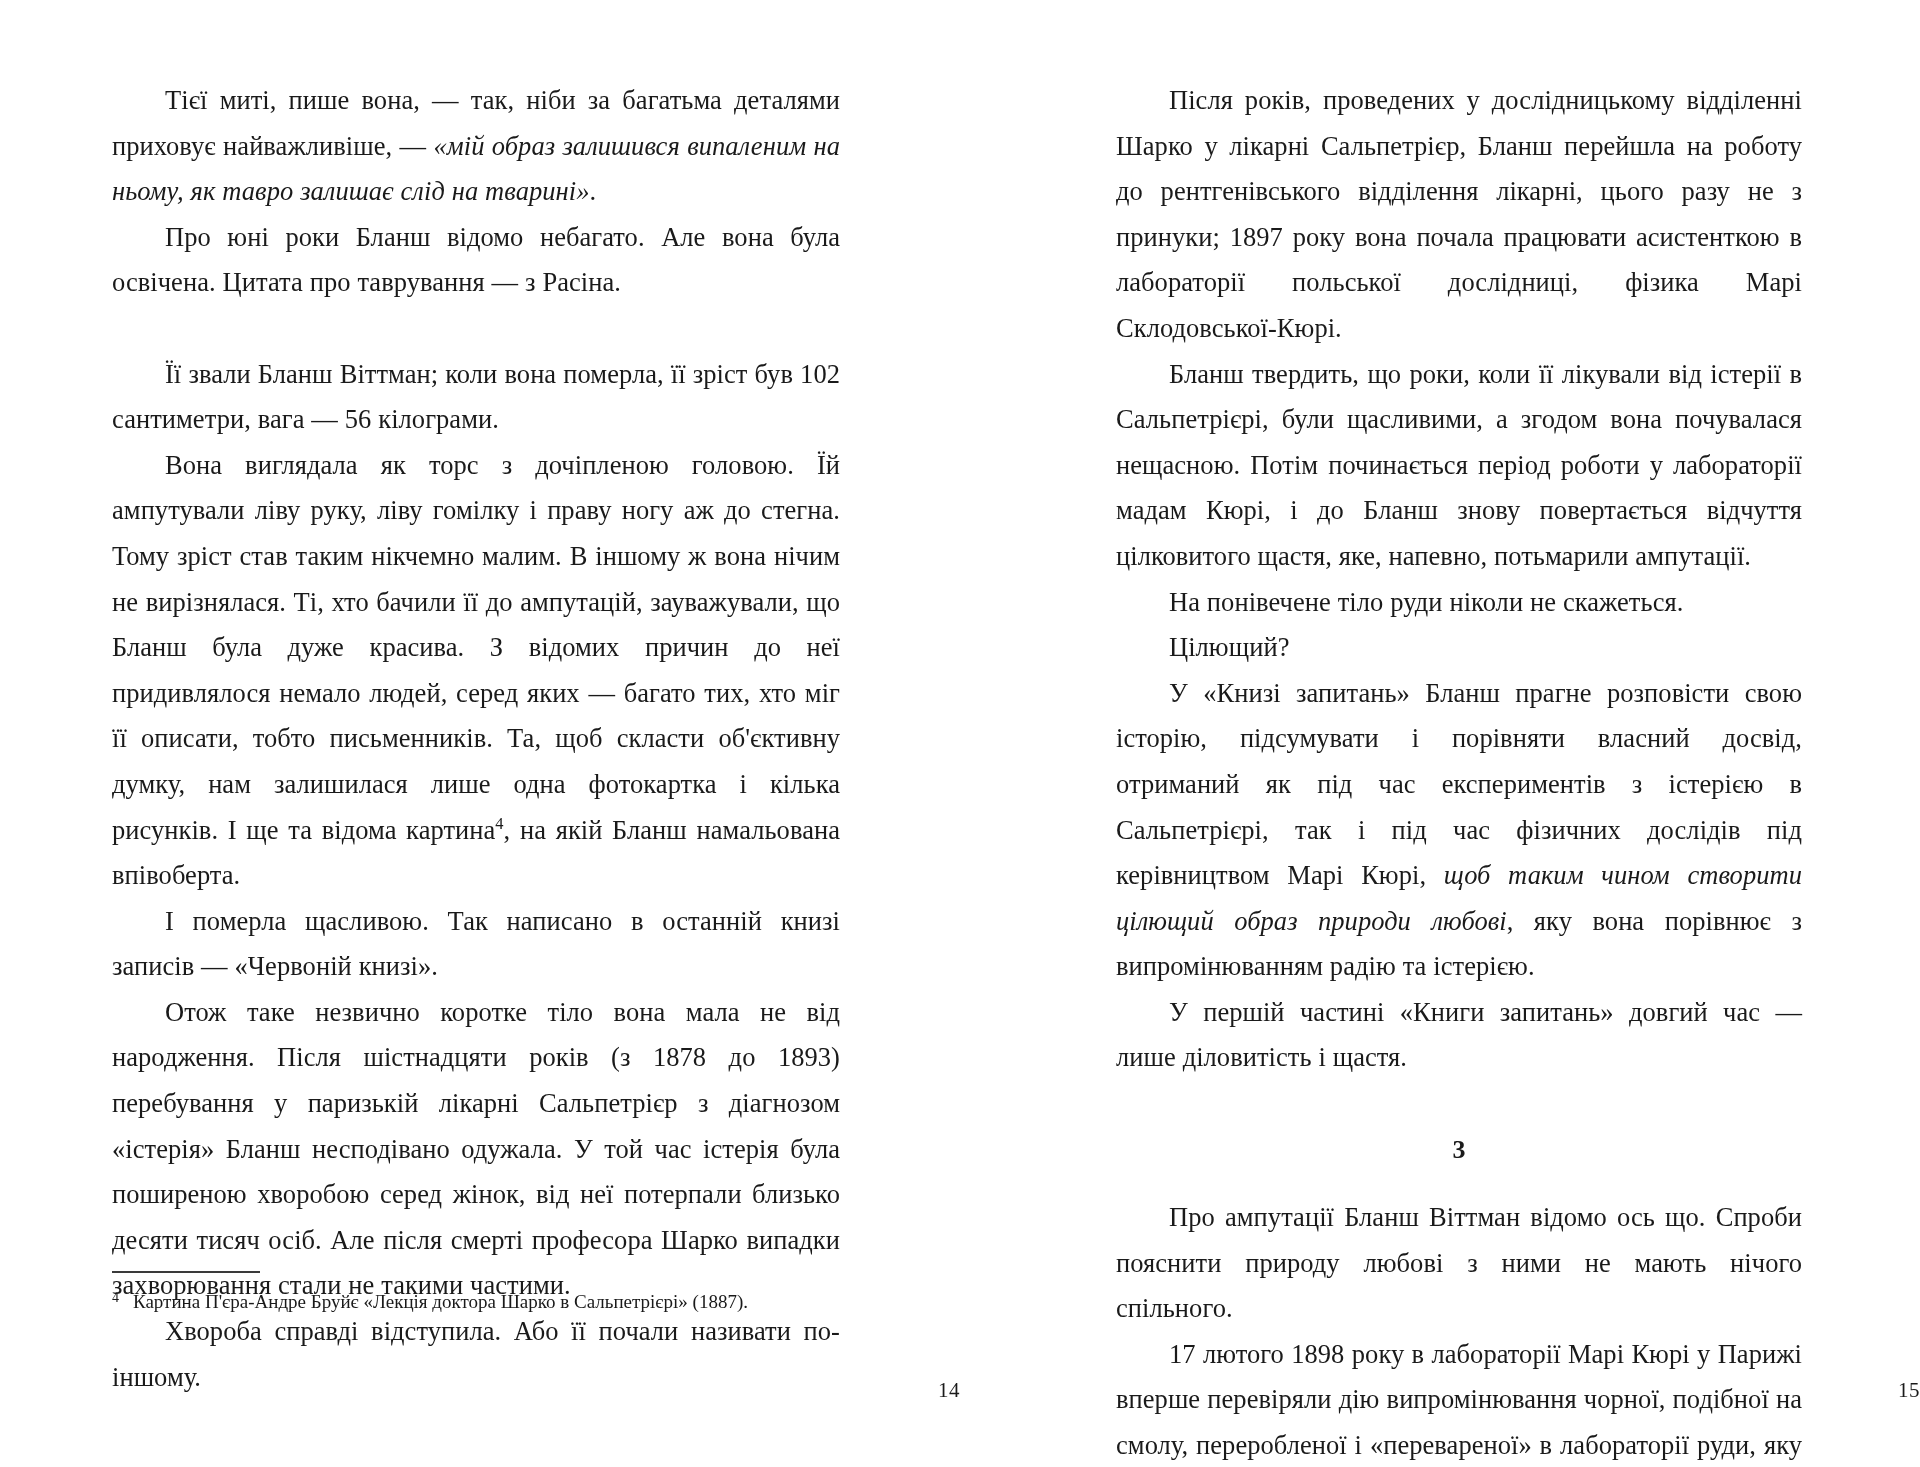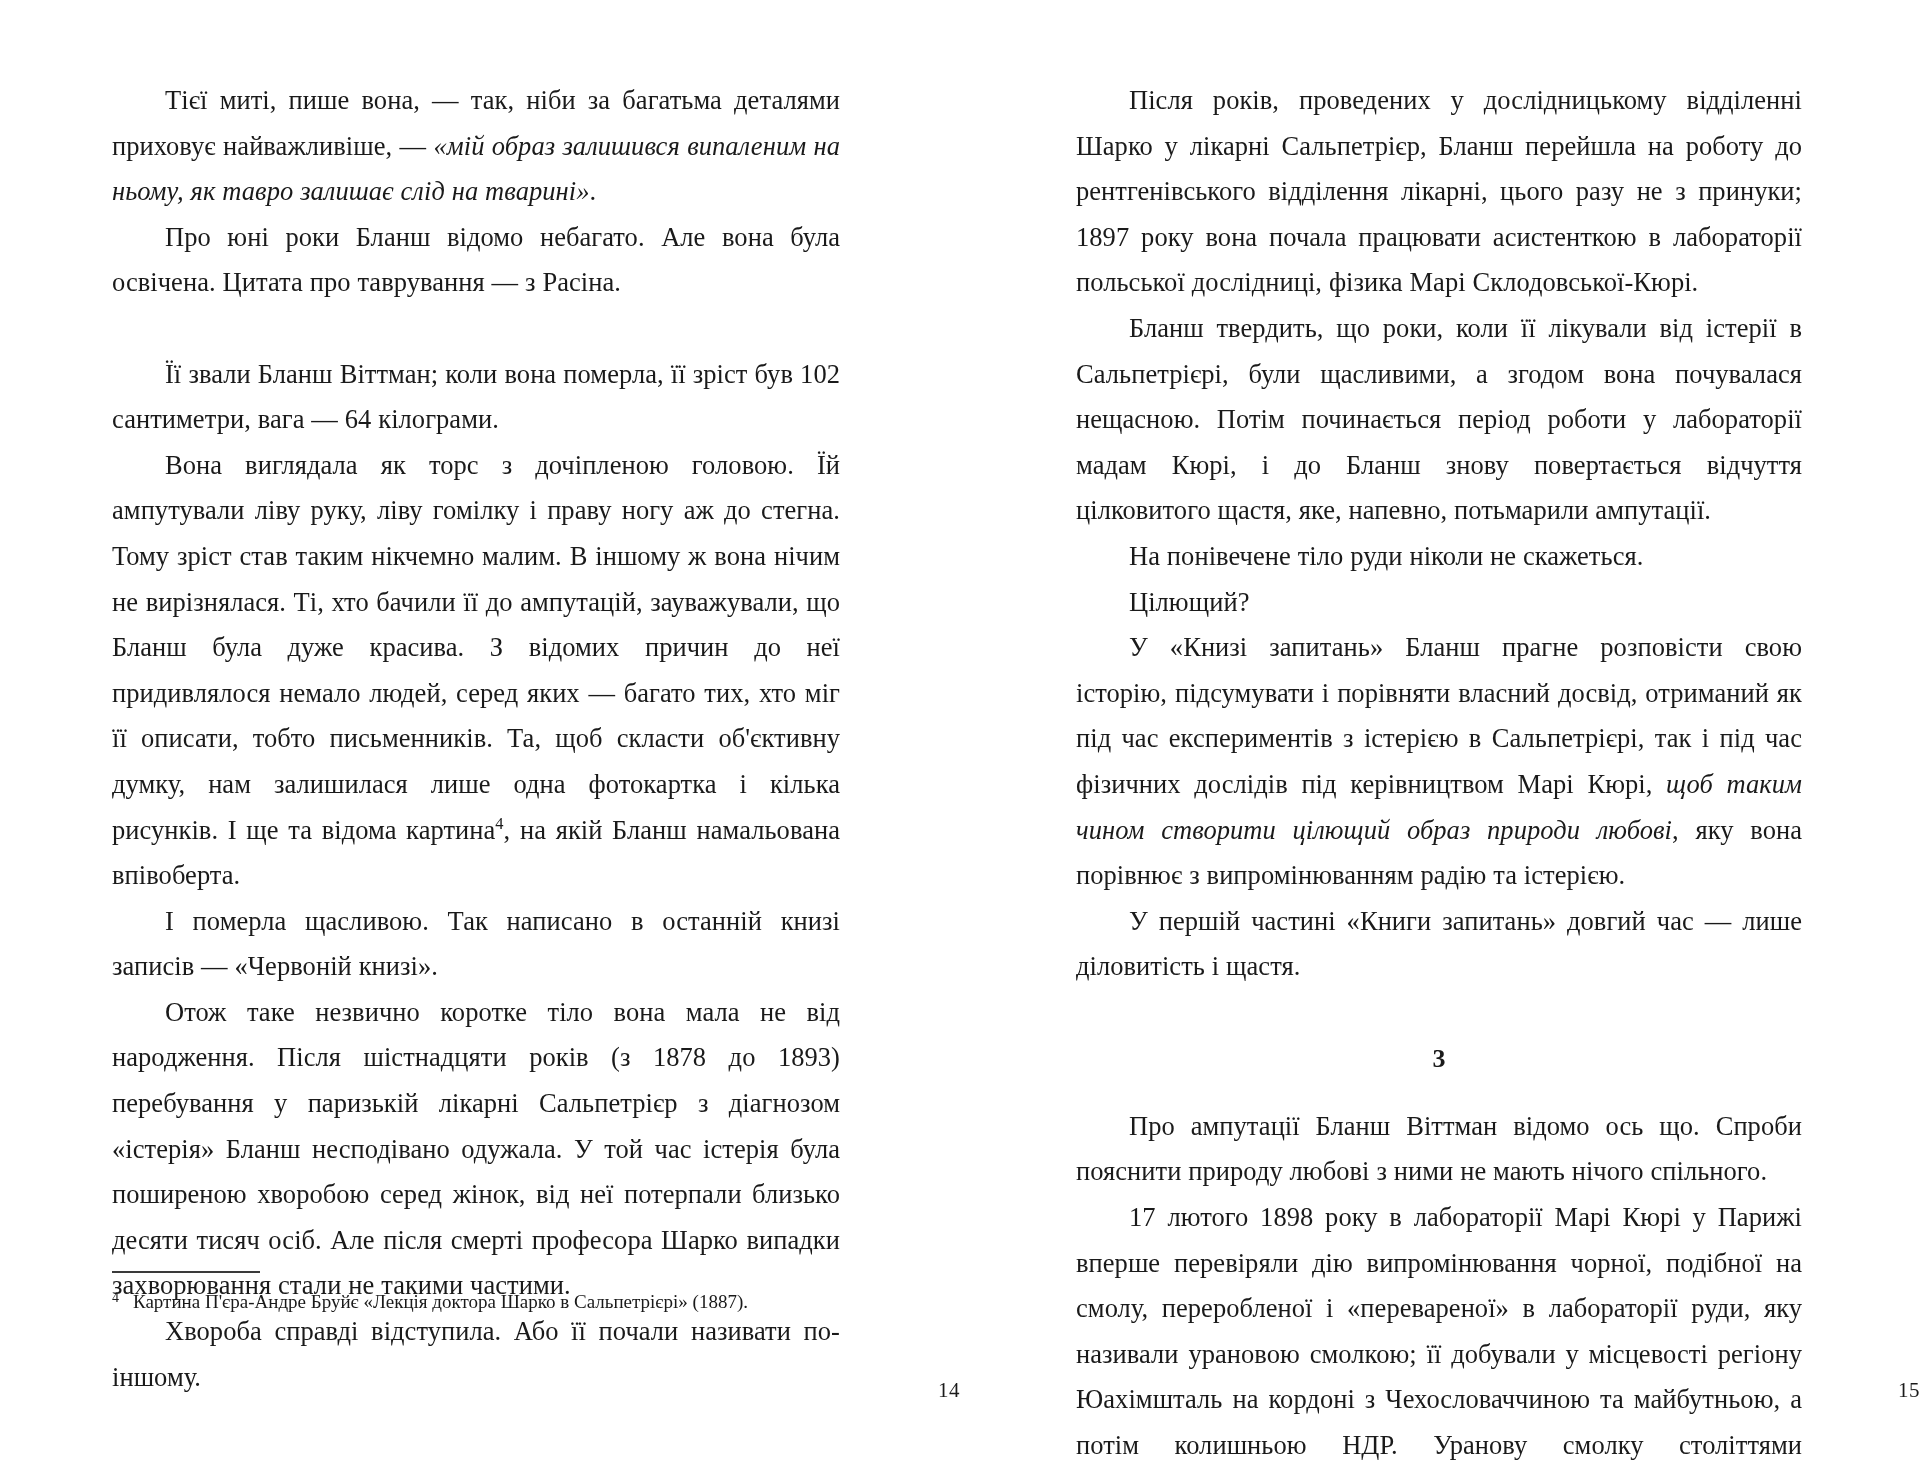--- a/index.html
+++ b/index.html
@@ -28,21 +28,21 @@
     box-sizing: border-box;
   }
   .page-left  { padding: 78px 120px 0 112px; }
   .page-right { padding: 78px 118px 0 116px; }
 
   .col {
     position: relative;
     height: 1060px;
     font-family: Liberation Serif, serif;
   }
-  .page-right .col { height: 1190px; }
+  .page-right .col { height: 1190px; margin-left: 40px; }
 
   p {
     margin: 0;
     text-indent: 2.0em;
     text-align: justify;
     text-justify: inter-word;
     font-size: 26.5px;
     line-height: 45.6px;
     letter-spacing: 0.05px;
     word-spacing: 0.2px;
@@ -120,21 +120,21 @@
 
       <p>
         <span>Тієї миті, пише вона, — так, ніби за багатьма деталями приховує найважливіше, — </span><em class="it">«мій образ залишився випаленим на ньому, як тавро залишає слід на тварині»</em><span>.</span>
       </p>
 
       <p>
         <span>Про юні роки Бланш відомо небагато. Але вона була освічена. Цитата про таврування — з Расіна.</span>
       </p>
 
       <p class="gap-para">
-        <span>Її звали Бланш Віттман; коли вона померла, її зріст був 102 сантиметри, вага — 64 кілограми.</span>
+        <span>Її звали Бланш Віттман; коли вона померла, її зріст був 102 сантиметри, вага — 56 кілограми.</span>
       </p>
 
       <p>
         <span>Вона виглядала як торс з дочіпленою головою. Їй ампутували ліву руку, ліву гомілку і праву ногу аж до стегна. Тому зріст став таким нікчемно малим. В іншому ж вона нічим не вирізнялася. Ті, хто бачили її до ампутацій, зауважували, що Бланш була дуже красива. З відомих причин до неї придивлялося немало людей, серед яких — багато тих, хто міг її описати, тобто письменників. Та, щоб скласти об'єктивну думку, нам залишилася лише одна фотокартка і кілька рисунків. І ще та відома картина</span><sup class="fnref">4</sup><span>, на якій Бланш намальована впівоберта.</span>
       </p>
 
 
       <p>
         <span>І померла щасливою. Так написано в останній книзі записів — «Червоній книзі».</span>
       </p>

